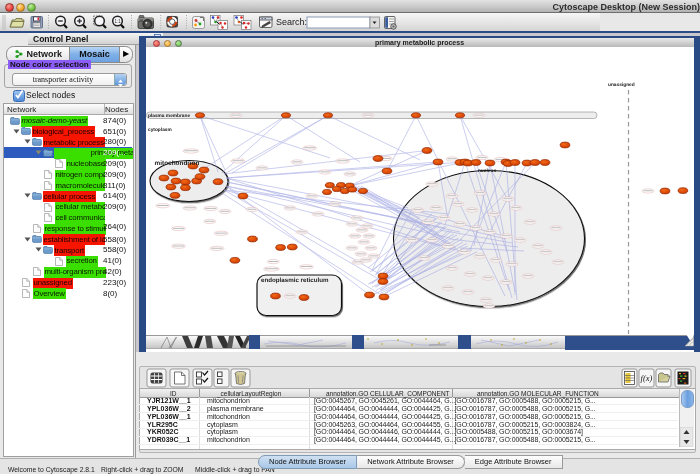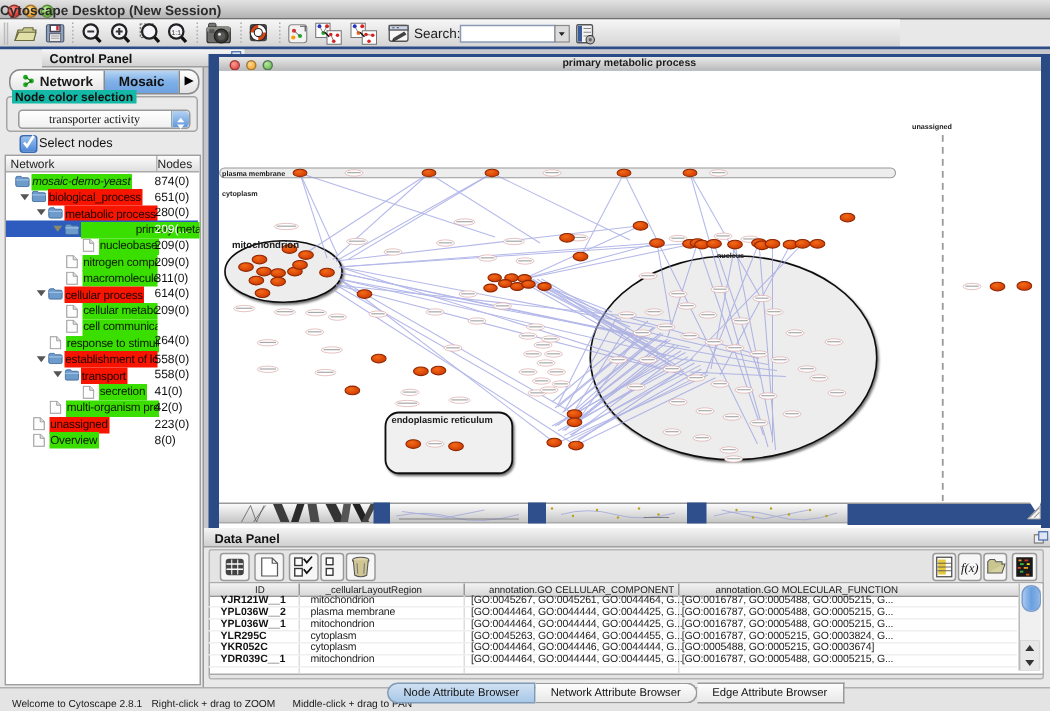--- a/index.html
+++ b/index.html
@@ -17,21 +17,21 @@
 <body>
 
 <div class="abs" style="left:0;top:0;width:700px;height:12px;
   background:linear-gradient(#e3e3e3,#cfcfcf 45%,#b2b2b2);border-bottom:1px solid #6f6f6f;">
   <div class="abs" style="left:4.5px;top:3px;width:7.4px;height:7.4px;border-radius:50%;
     background:radial-gradient(circle at 35% 30%,#ff9a94,#e6443c 60%,#9e1f14);border:0.5px solid #93312a;"></div>
   <div class="abs" style="left:15.5px;top:3px;width:7.4px;height:7.4px;border-radius:50%;
     background:radial-gradient(circle at 35% 30%,#ffe2a0,#f0a429 60%,#b06a10);border:0.5px solid #a3742b;"></div>
   <div class="abs" style="left:26.5px;top:3px;width:7.4px;height:7.4px;border-radius:50%;
     background:radial-gradient(circle at 35% 30%,#c5eDA6,#6fbf3e 60%,#3c7d1c);border:0.5px solid #5d8a3d;"></div>
-  <div class="abs" style="left:0;top:1.5px;width:700px;text-align:left;font-size:9px;
+  <div class="abs" style="left:0;top:1.5px;width:700px;text-align:right;font-size:9px;
     font-weight:bold;color:#2c2c2c;">Cytoscape Desktop (New Session)</div>
 </div>
 
 <div class="abs" id="toolbar" style="left:0;top:13px;width:600px;height:18.5px;
   background:linear-gradient(#f6f6f6,#dedede 70%,#d2d2d2);">
 <svg width="700" height="19" viewBox="0 13 700 19" style="position:absolute;left:0;top:0;">
 
   <line x1="3" y1="15" x2="3" y2="30" stroke="#bbb" stroke-width="1"></line>
   <line x1="5" y1="15" x2="5" y2="30" stroke="#bbb" stroke-width="1"></line>
 
@@ -181,21 +181,21 @@
           <line x1="3" y1="2.5" x2="7" y2="5" stroke="#171" stroke-width="0.8"></line>
           <line x1="3" y1="7.5" x2="7" y2="5" stroke="#171" stroke-width="0.8"></line>
         </svg>
       Network</div>
     <div style="width:49px;text-align:center;font-size:9px;font-weight:bold;color:#101010;line-height:15px;
       background:linear-gradient(#b8d6f4,#7fb0e8 50%,#6ea2e0);border-left:1px solid #8a8a8a;border-right:1px solid #8a8a8a;">Mosaic</div>
     <div style="flex:1;text-align:center;line-height:14px;font-size:8px;color:#000;">▶</div>
   </div>
 
   <div class="abs" style="left:4px;top:31px;width:126px;height:22px;border:1px solid #a5a5a5;border-radius:3px;"></div>
-  <div class="abs" style="left:8px;top:26.5px;font-size:8px;font-weight:bold;color:#111;background:#14b8a6;padding:0 2px;">Node color selection</div>
+  <div class="abs" style="left:8px;top:26.5px;font-size:8px;font-weight:bold;color:#111;background:#8b5cf6;padding:0 2px;">Node color selection</div>
 
   <div class="abs" style="left:12px;top:40px;width:113px;height:10.5px;background:linear-gradient(#ffffff,#f0f0f0);border:1px solid #9a9a9a;border-radius:3px;">
     <div class="abs" style="left:0;top:1px;width:100px;text-align:center;font-size:8px;color:#111;font-family:Liberation Serif, serif;">transporter activity</div>
     <div class="abs" style="right:0;top:0;width:11px;height:10.5px;border-radius:0 3px 3px 0;background:linear-gradient(#b5d2f2,#5e97dd);border-left:1px solid #8aa;">
       <svg width="11" height="10.5">
           <path d="M5.5 1.5 l2.4 3 h-4.8 z" fill="#fff"></path>
           <path d="M5.5 9 l-2.4 -3 h4.8 z" fill="#fff"></path>
         </svg>
     </div>
   </div>
@@ -768,27 +768,20 @@
       <rect x="419" y="2" width="131" height="14" fill="#2e4f8c"></rect>
       <path d="M540 0 L547.5 0 L547.5 12 Z" fill="#fff"></path>
       <path d="M539 12 L547.5 3 L547.5 12 Z" fill="#f4f4f4" stroke="#999" stroke-width="0.6"></path>
       <path d="M543.5 11 L547 7.5 M540.5 11 L547 4.5" stroke="#888" stroke-width="0.7"></path>
     </svg>
   </div>
 </div>
 
 <div class="abs" id="dpanel" style="left:136px;top:352px;width:564px;height:106px;background:#e9e9e9;">
 
-  <div class="abs" style="left:0;top:0;width:564px;height:12px;background:linear-gradient(#f4f4f4,#d0d0d0);border-bottom:1px solid #9f9f9f;">
-    <div class="abs" style="left:7px;top:1.5px;font-size:8.5px;font-weight:bold;color:#111;">Data Panel</div>
-    <svg class="abs" style="left:553px;top:2px;" width="10" height="9">
-      <rect x="0.5" y="2.5" width="6" height="5.5" fill="#eee" stroke="#777" stroke-width="0.8"></rect>
-      <rect x="3.5" y="0.5" width="6" height="5.5" fill="#dde6f2" stroke="#4466aa" stroke-width="0.8"></rect>
-    </svg>
-  </div>
 
   <div class="abs" style="left:3px;top:14px;width:555px;height:85px;background:#e4e4e4;border:1px solid #b5b5b5;border-radius:2px;"></div>
 
   <svg class="abs" style="left:0;top:0;" width="564" height="40">
     <g>
       <rect x="11" y="17" width="19" height="18" rx="2" fill="#f6f6f6" stroke="#999"></rect>
       <rect x="14.5" y="20.5" width="12" height="11" rx="2" fill="#444"></rect>
       <line x1="15" y1="24" x2="26" y2="24" stroke="#fff" stroke-width="1"></line>
       <line x1="15" y1="27.5" x2="26" y2="27.5" stroke="#fff" stroke-width="1"></line>
       <line x1="18.5" y1="21" x2="18.5" y2="31" stroke="#fff" stroke-width="0.7"></line>

